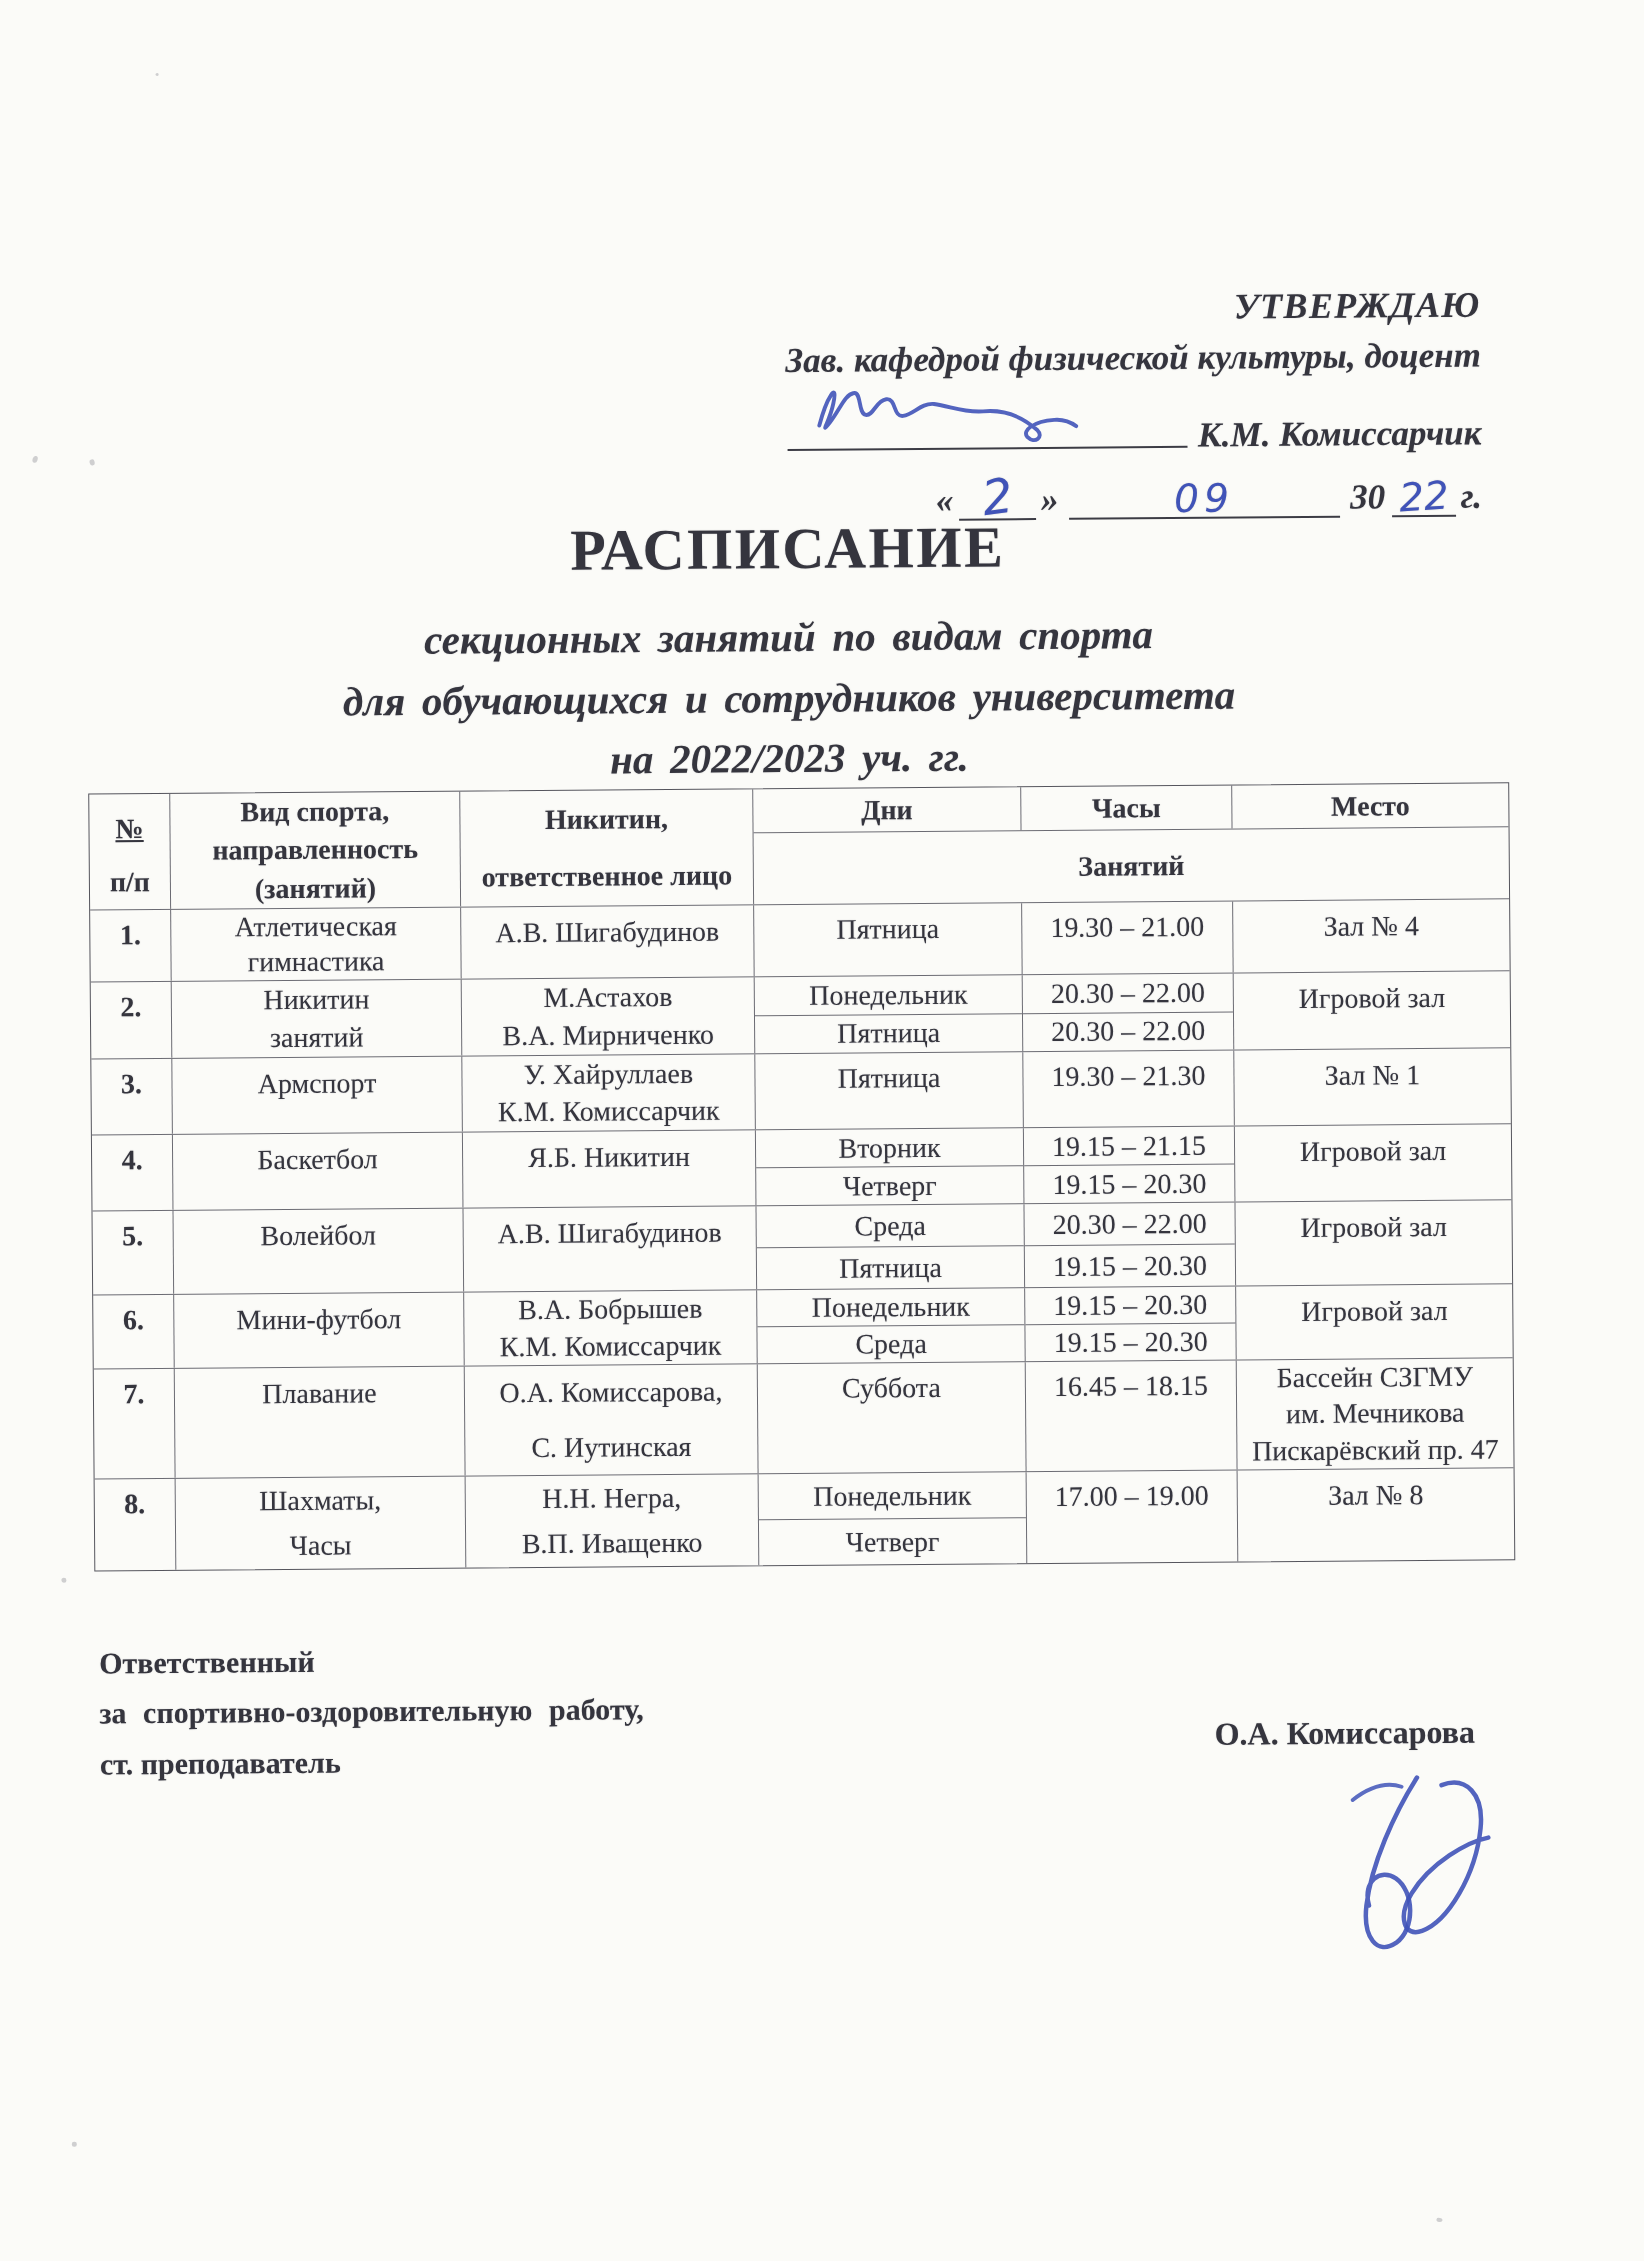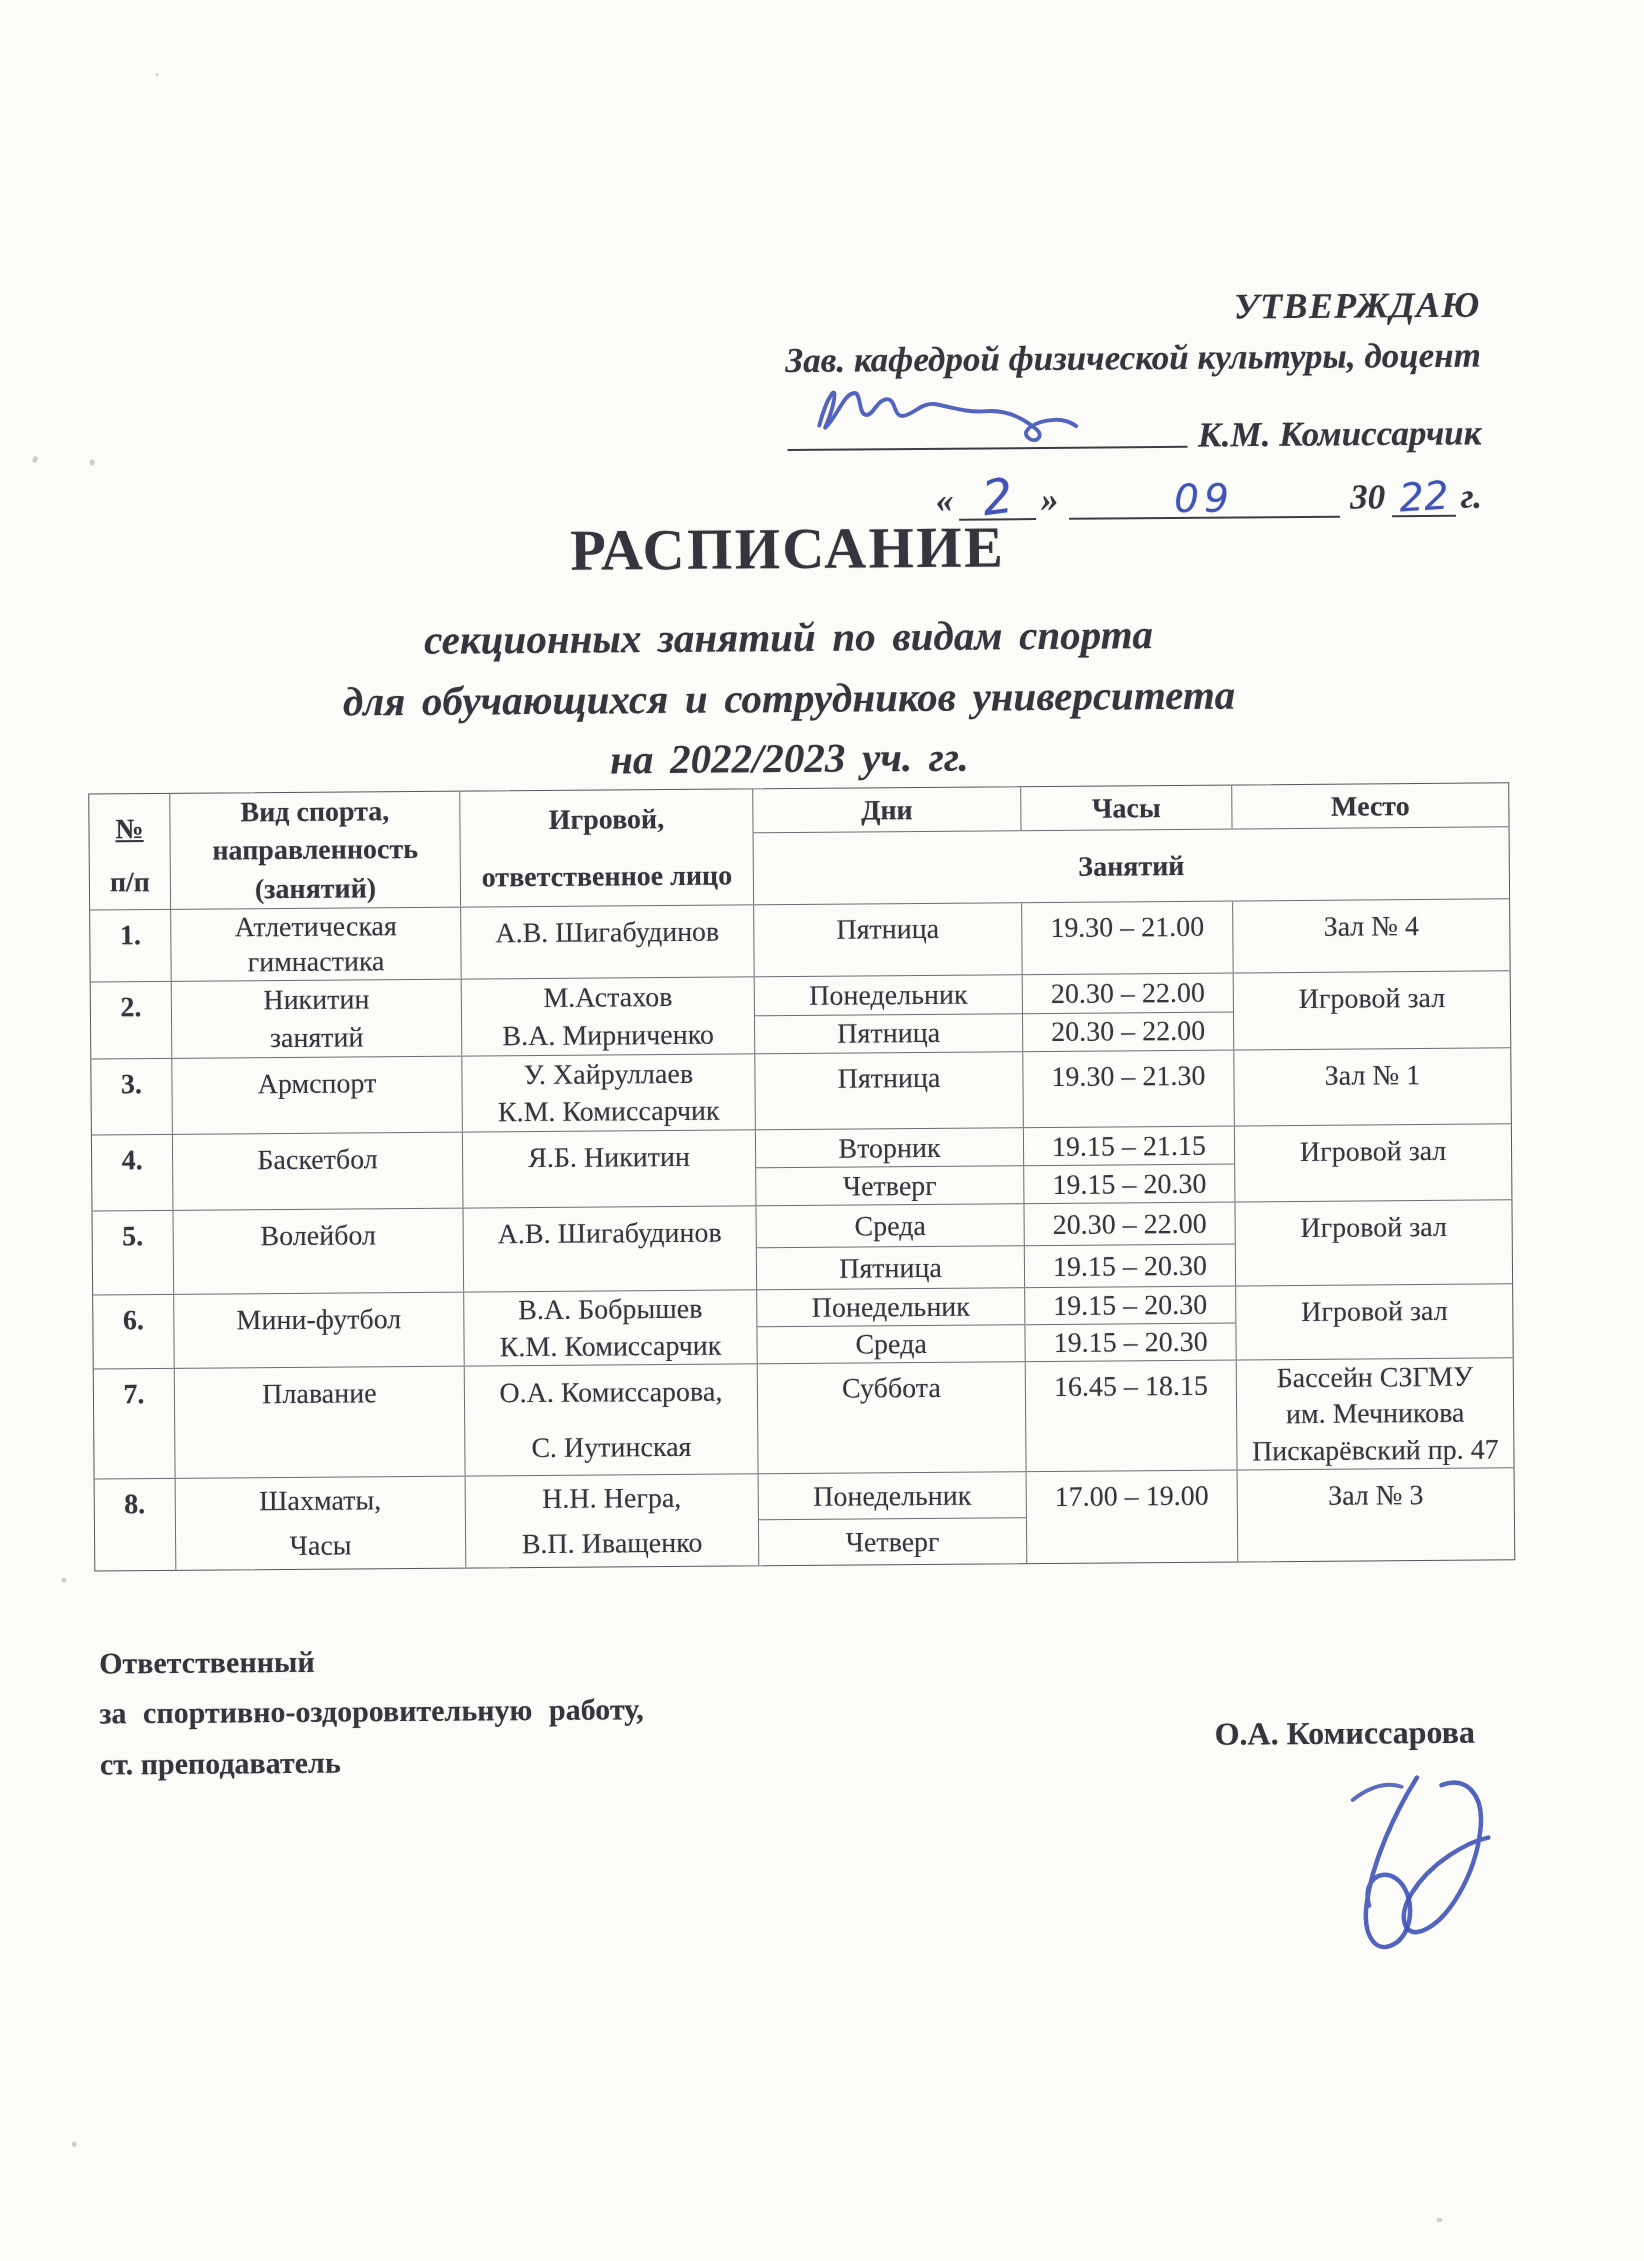--- a/index.html
+++ b/index.html
@@ -149,21 +149,21 @@
         <div class="cell c-num hcol">
           <div class="line u">№</div>
           <div class="line">п/п</div>
         </div>
         <div class="cell c-sport hcol">
           <div class="line">Вид спорта,</div>
           <div class="line">направленность</div>
           <div class="line">(занятий)</div>
         </div>
         <div class="cell c-trainer hcol">
-          <div class="line">Игровой,</div>
+          <div class="line">Никитин,</div>
           <div class="line">ответственное лицо</div>
         </div>
         <div class="hright">
           <div class="hrow">
             <div class="hcell hc-days">Дни</div>
             <div class="hcell hc-hours">Часы</div>
             <div class="hcell hc-place">Место</div>
           </div>
           <div class="hsub">Занятий</div>
         </div>
@@ -322,21 +322,21 @@
               <div class="line">В.П. Иващенко</div>
             </div>
             <div class="cell c-days">
               <div class="sub divide">Понедельник</div>
               <div class="sub">Четверг</div>
             </div>
             <div class="cell c-hours one">
               <div class="sub">17.00 – 19.00</div>
             </div>
             <div class="cell c-place one">
-              <div class="line">Зал № 3</div>
+              <div class="line">Зал № 8</div>
             </div>
           </div>
         </div>
     </div>
 
     <div class="footer-left txt">
       <div>Ответственный</div>
       <div class="fl2">за спортивно-оздоровительную работу,</div>
       <div class="fl3">ст. преподаватель</div>
     </div>

